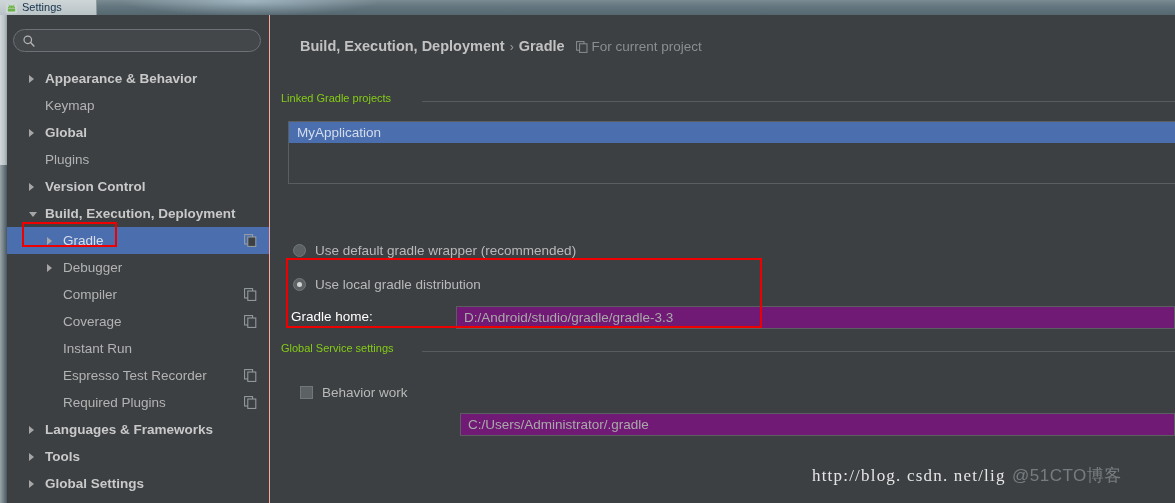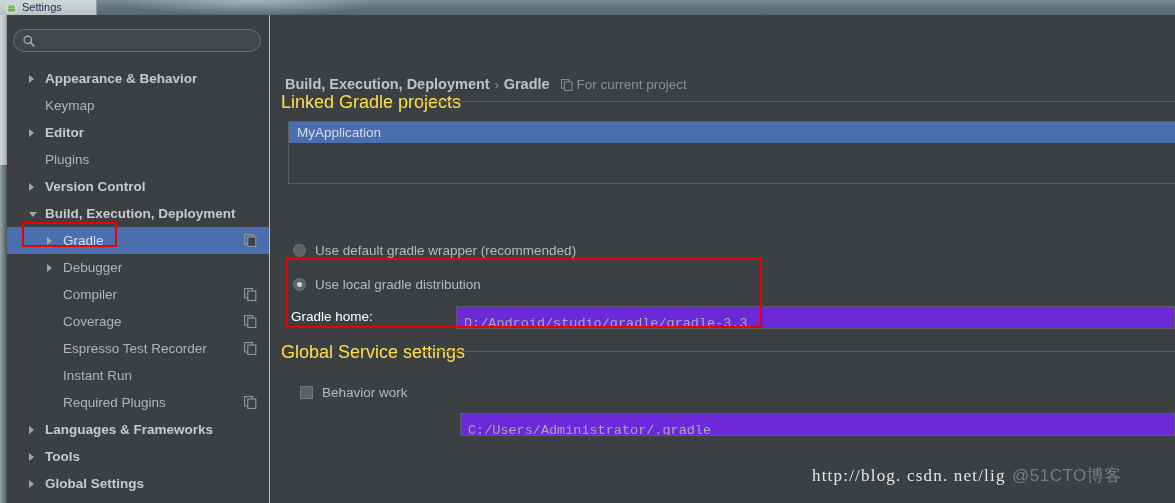--- a/index.html
+++ b/index.html
@@ -151,27 +151,26 @@
   
   .main {
     position: absolute;
     left: 270px; top: 15px;
     width: 905px; height: 488px;
     background: #3c4043;
     overflow: hidden;
   }
   .breadcrumb {
     position: absolute;
-    left: 15px; top: 17px;
+    left: 30px; top: 17px;
     height: 20px;
-    line-height: 23px;
+    line-height: 28px;
     white-space: nowrap;
     font-size: 14.5px;
     color: #b9b9b9;
-    margin-top: 41px;
   }
   .breadcrumb .crumb { font-weight: bold; color: #c2c2c2; }
   .breadcrumb .sep { color: #9a9a9a; margin: 0 5px; font-weight: normal; font-size: 12px; }
   .breadcrumb .scope {
     color: #8a8e91;
     font-weight: normal;
     font-size: 13.5px;
   }
   .breadcrumb .mini-copy {
     display: inline-block;
@@ -183,22 +182,22 @@
 
   .section {
     position: absolute;
     left: 11px;
     width: 894px;
     height: 16px;
   }
   .section .sec-label {
     position: absolute;
     left: 0; top: 0;
-    font-size: 18px;
-    color: #fde047;
+    font-size: 11px;
+    color: #84cc16;
     white-space: nowrap;
     background: #3c4043;
     padding-right: 7px;
   }
   .section .sec-line {
     position: absolute;
     top: 9px; right: 0;
     height: 1px;
     background: #575b5e;
   }
@@ -266,26 +265,26 @@
     font-size: 13.5px;
     color: #ffffff;
     white-space: nowrap;
     height: 20px;
     line-height: 20px;
   }
   .textfield {
     position: absolute;
     height: 23px;
     border: 1px solid #5a5e61;
-    background: #6d28d9;
+    background: #701a75;
     box-sizing: border-box;
     color: #a9a9a9;
     font-size: 13.5px;
-    font-family: Liberation Mono, monospace;
-    padding: 6px 7px;
+    font-family: Liberation Sans, sans-serif;
+    padding: 0 7px;
     line-height: 21px;
     outline: none;
     overflow: hidden;
     white-space: nowrap;
   }
 
   
   .redbox {
     position: absolute;
     border: 2px solid #ee0000;
@@ -350,21 +349,21 @@
     <div class="tree" id="tree">
         <div class="tree-row bold">
           <span class="twisty" style="left:22px"></span>
           <span class="label" style="left:38px">Appearance &amp; Behavior</span>
         </div>
         <div class="tree-row">
           <span class="label" style="left:38px">Keymap</span>
         </div>
         <div class="tree-row bold">
           <span class="twisty" style="left:22px"></span>
-          <span class="label" style="left:38px">Editor</span>
+          <span class="label" style="left:38px">Global</span>
         </div>
         <div class="tree-row">
           <span class="label" style="left:38px">Plugins</span>
         </div>
         <div class="tree-row bold">
           <span class="twisty" style="left:22px"></span>
           <span class="label" style="left:38px">Version Control</span>
         </div>
         <div class="tree-row bold">
           <span class="twisty open" style="left:22px"></span>
@@ -390,30 +389,30 @@
           </svg>
         </div>
         <div class="tree-row">
           <span class="label" style="left:56px">Coverage</span>
           <svg class="copy-icon" viewBox="0 0 13 13">
             <rect x="0.6" y="0.6" width="8" height="9.4" fill="none" stroke="#9aa0a4" stroke-width="1"></rect>
             <rect x="3.8" y="3" width="8" height="9.4" fill="#3c4043" stroke="#9aa0a4" stroke-width="1"></rect>
           </svg>
         </div>
         <div class="tree-row">
+          <span class="label" style="left:56px">Instant Run</span>
+        </div>
+        <div class="tree-row">
           <span class="label" style="left:56px">Espresso Test Recorder</span>
           <svg class="copy-icon" viewBox="0 0 13 13">
             <rect x="0.6" y="0.6" width="8" height="9.4" fill="none" stroke="#9aa0a4" stroke-width="1"></rect>
             <rect x="3.8" y="3" width="8" height="9.4" fill="#3c4043" stroke="#9aa0a4" stroke-width="1"></rect>
           </svg>
         </div>
         <div class="tree-row">
-          <span class="label" style="left:56px">Instant Run</span>
-        </div>
-        <div class="tree-row">
           <span class="label" style="left:56px">Required Plugins</span>
           <svg class="copy-icon" viewBox="0 0 13 13">
             <rect x="0.6" y="0.6" width="8" height="9.4" fill="none" stroke="#9aa0a4" stroke-width="1"></rect>
             <rect x="3.8" y="3" width="8" height="9.4" fill="#3c4043" stroke="#9aa0a4" stroke-width="1"></rect>
           </svg>
         </div>
         <div class="tree-row bold">
           <span class="twisty" style="left:22px"></span>
           <span class="label" style="left:38px">Languages &amp; Frameworks</span>
         </div>

